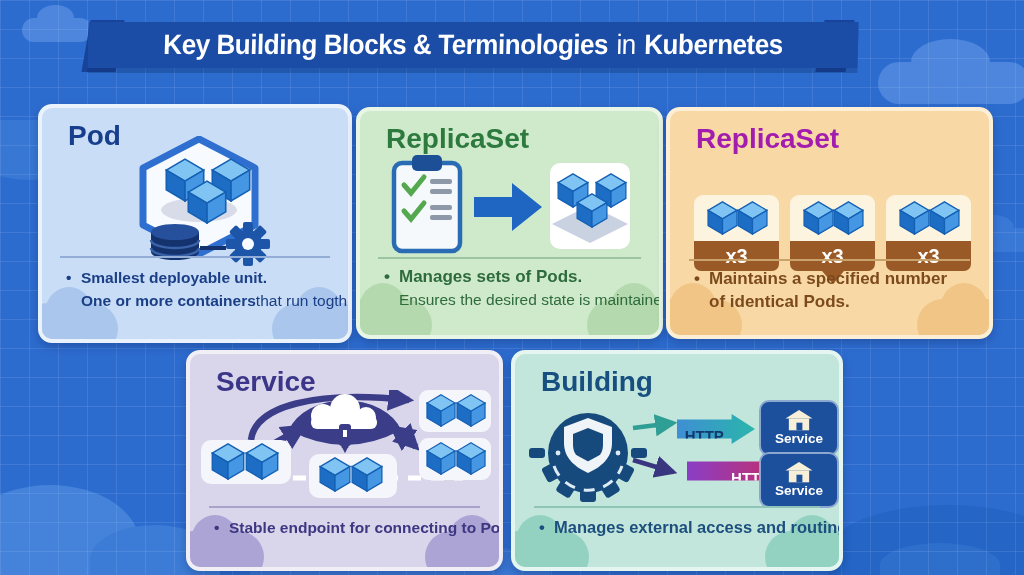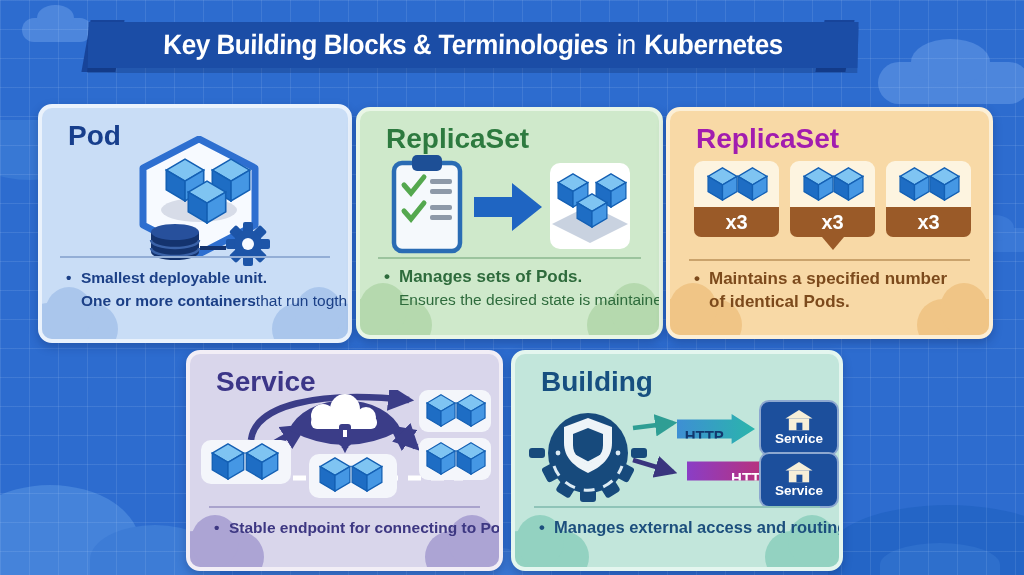--- a/index.html
+++ b/index.html
@@ -56,21 +56,21 @@
   .card.svc .bullets{color:#3d3782;top:162px;}
   .card.svc .bump{background:#aca4d4;}
 
   .card.ing{left:511px;top:350px;width:324px;height:213px;background:#c2e6db;border:4px solid #e4f6ef;}
   .card.ing h2{color:#174f80;} .card.ing .divider{background:#8fc4b8;top:152px;}
   .card.ing .bullets{color:#1c4f7d;top:162px;}
   .card.ing .bump{background:#93d2c1;}
 
   
   .rs-row{position:absolute;left:24px;top:50px;display:flex;gap:11px;}
-  .rs-group{width:85px;position:relative;}
+  .rs-group{width:85px;position:relative;margin-top:34px;}
   .rs-pods{height:46px;background:#fdf4e0;border-radius:9px 9px 0 0;display:flex;align-items:center;justify-content:center;}
   .rs-badge{height:30px;background:#9a5a28;border-radius:0 0 7px 7px;color:#fff;font-size:20px;font-weight:bold;
     display:flex;align-items:center;justify-content:center;}
   .rs-tri{position:absolute;left:50%;margin-left:-11px;top:76px;width:0;height:0;
     border-left:11px solid transparent;border-right:11px solid transparent;border-top:13px solid #9a5a28;}
 
   
   .ingress-icon{position:absolute;left:12px;top:36px;width:306px;height:128px;}
   .big-arrow{position:absolute;height:30px;display:flex;align-items:flex-end;
     clip-path:polygon(0 18%,70% 18%,70% 0,100% 50%,70% 100%,70% 82%,0 82%);}

